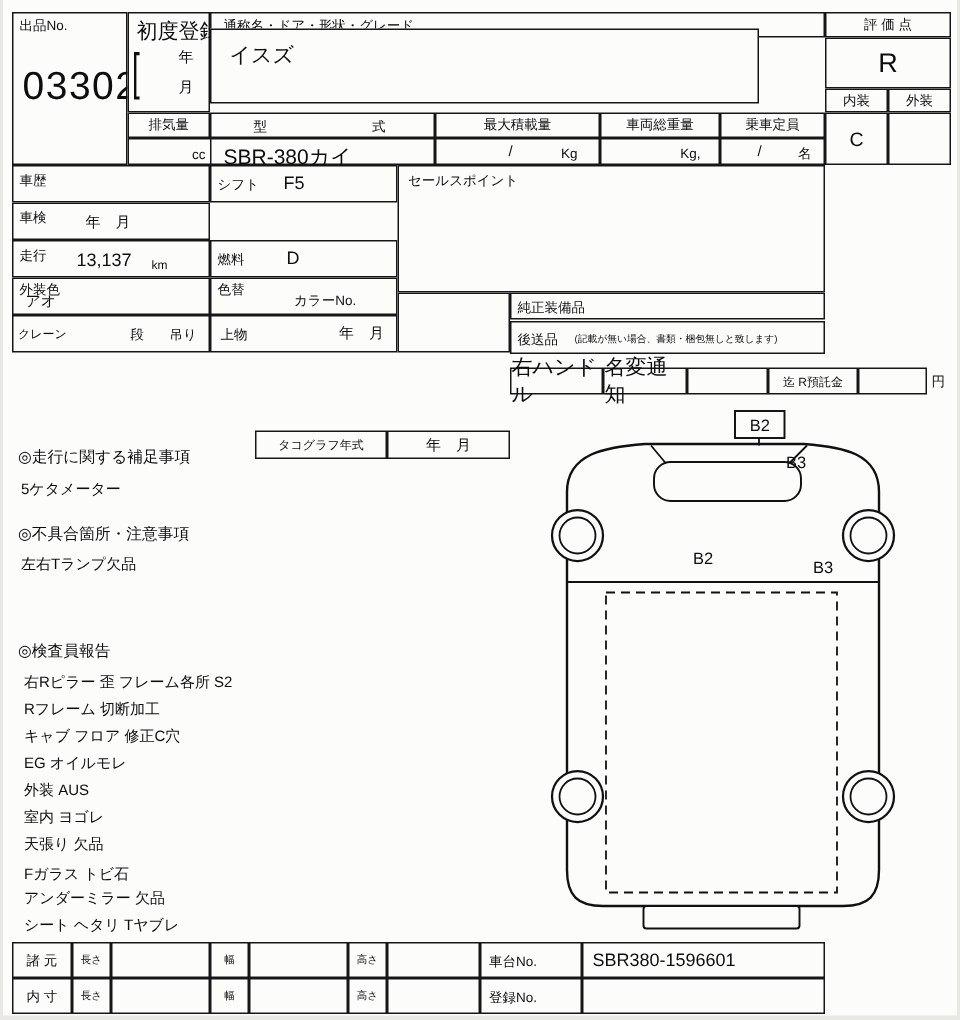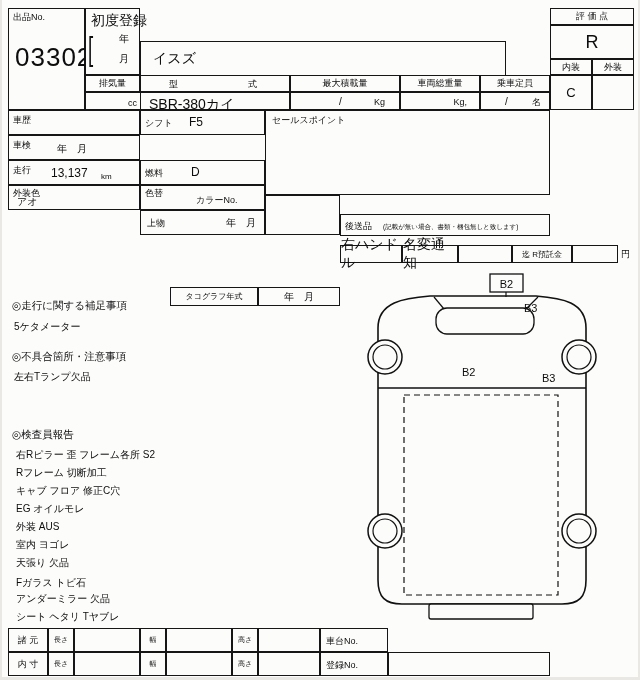--- a/index.html
+++ b/index.html
@@ -32,21 +32,24 @@
     <div class="t f26" style="left:6px;top:34px;letter-spacing:1px">03302</div>
   </div>
 
   <div class="cell" style="left:85px;top:8px;width:55px;height:67px">
     <div class="t f85" style="left:5px;top:3px">初度登録</div>
     <div class="t" style="left:2px;top:20px;font-size:34px;font-weight:100;transform:scaleX(.55);transform-origin:left top">[</div>
     <div class="t f10" style="right:10px;top:24px">年</div>
     <div class="t f10" style="right:10px;top:44px">月</div>
   </div>
 
-  <div class="cell" style="left:140px;top:41px;width:366px;height:50px">
+  <div class="cell" style="left:140px;top:8px;width:410px;height:17px">
+    <div class="t f9" style="left:8px;top:3px">通称名・ドア・形状・グレード</div>
+  </div>
+  <div class="cell" style="left:140px;top:19px;width:366px;height:50px">
     <div class="t f14" style="left:12px;top:8px">イスズ</div>
   </div>
 
   <div class="cell c f9" style="left:550px;top:8px;width:84px;height:17px">
     <span>評 価 点</span>
   </div>
   <div class="cell c f18" style="left:550px;top:25px;width:84px;height:34px">
     <span>R</span>
   </div>
   <div class="cell c f9" style="left:550px;top:59px;width:42px;height:16px">
@@ -107,20 +110,25 @@
   </div>
   <div class="cell" style="left:8px;top:160px;width:132px;height:25px">
     <div class="t f9" style="left:4px;top:4px">走行</div>
     <div class="t f12" style="left:42px;top:6px">13,137</div>
     <div class="t f8" style="left:92px;top:11px">km</div>
   </div>
   <div class="cell" style="left:8px;top:185px;width:132px;height:25px">
     <div class="t f9" style="left:4px;top:2px">外装色</div>
     <div class="t f10" style="left:8px;bottom:2px">アオ</div>
   </div>
+  <div class="cell" style="left:8px;top:210px;width:132px;height:25px">
+    <div class="t f8" style="left:3px;top:7px">クレーン</div>
+    <div class="t f9" style="left:78px;top:7px">段</div>
+    <div class="t f9" style="left:104px;top:7px">吊り</div>
+  </div>
 
   <div class="cell" style="left:140px;top:110px;width:125px;height:25px">
     <div class="t f9" style="left:4px;top:7px">シフト</div>
     <div class="t f12" style="left:48px;top:5px">F5</div>
   </div>
   <div class="cell" style="left:140px;top:160px;width:125px;height:25px">
     <div class="t f9" style="left:4px;top:7px">燃料</div>
     <div class="t f12" style="left:50px;top:5px">D</div>
   </div>
   <div class="cell" style="left:140px;top:185px;width:125px;height:25px">
@@ -129,20 +137,23 @@
   </div>
   <div class="cell" style="left:140px;top:210px;width:125px;height:25px">
     <div class="t f9" style="left:6px;top:7px">上物</div>
     <div class="t f10" style="left:85px;top:6px">年　月</div>
   </div>
 
   <div class="cell" style="left:265px;top:110px;width:285px;height:85px">
     <div class="t f9" style="left:6px;top:4px">セールスポイント</div>
   </div>
   <div class="cell" style="left:265px;top:195px;width:75px;height:40px"></div>
+  <div class="cell" style="left:340px;top:195px;width:210px;height:18px">
+    <div class="t f9" style="left:4px;top:4px">純正装備品</div>
+  </div>
   <div class="cell" style="left:340px;top:214px;width:210px;height:22px">
     <div class="t f9" style="left:4px;top:6px">後送品</div>
     <div class="t f6" style="left:42px;top:8px">(記載が無い場合、書類・梱包無しと致します)</div>
   </div>
 
   <div class="cell c f85" style="left:340px;top:245px;width:62px;height:18px">
     <span>右ハンドル</span>
   </div>
   <div class="cell c f85" style="left:402px;top:245px;width:56px;height:18px">
     <span>名変通知</span>
@@ -230,20 +241,23 @@
     <span>幅</span>
   </div>
   <div class="cell" style="left:166px;top:628px;width:66px;height:24px"></div>
   <div class="cell c f7" style="left:232px;top:628px;width:26px;height:24px">
     <span>高さ</span>
   </div>
   <div class="cell" style="left:258px;top:628px;width:62px;height:24px"></div>
   <div class="cell" style="left:320px;top:628px;width:68px;height:24px">
     <div class="t f9" style="left:5px;top:7px">車台No.</div>
   </div>
+  <div class="cell" style="left:388px;top:628px;width:162px;height:24px">
+    <div class="t f12" style="left:6px;top:5px">SBR380-1596601</div>
+  </div>
 
   <div class="cell c f9" style="left:8px;top:652px;width:40px;height:24px">
     <span>内 寸</span>
   </div>
   <div class="cell c f7" style="left:48px;top:652px;width:26px;height:24px">
     <span>長さ</span>
   </div>
   <div class="cell" style="left:74px;top:652px;width:66px;height:24px"></div>
   <div class="cell c f7" style="left:140px;top:652px;width:26px;height:24px">
     <span>幅</span>

